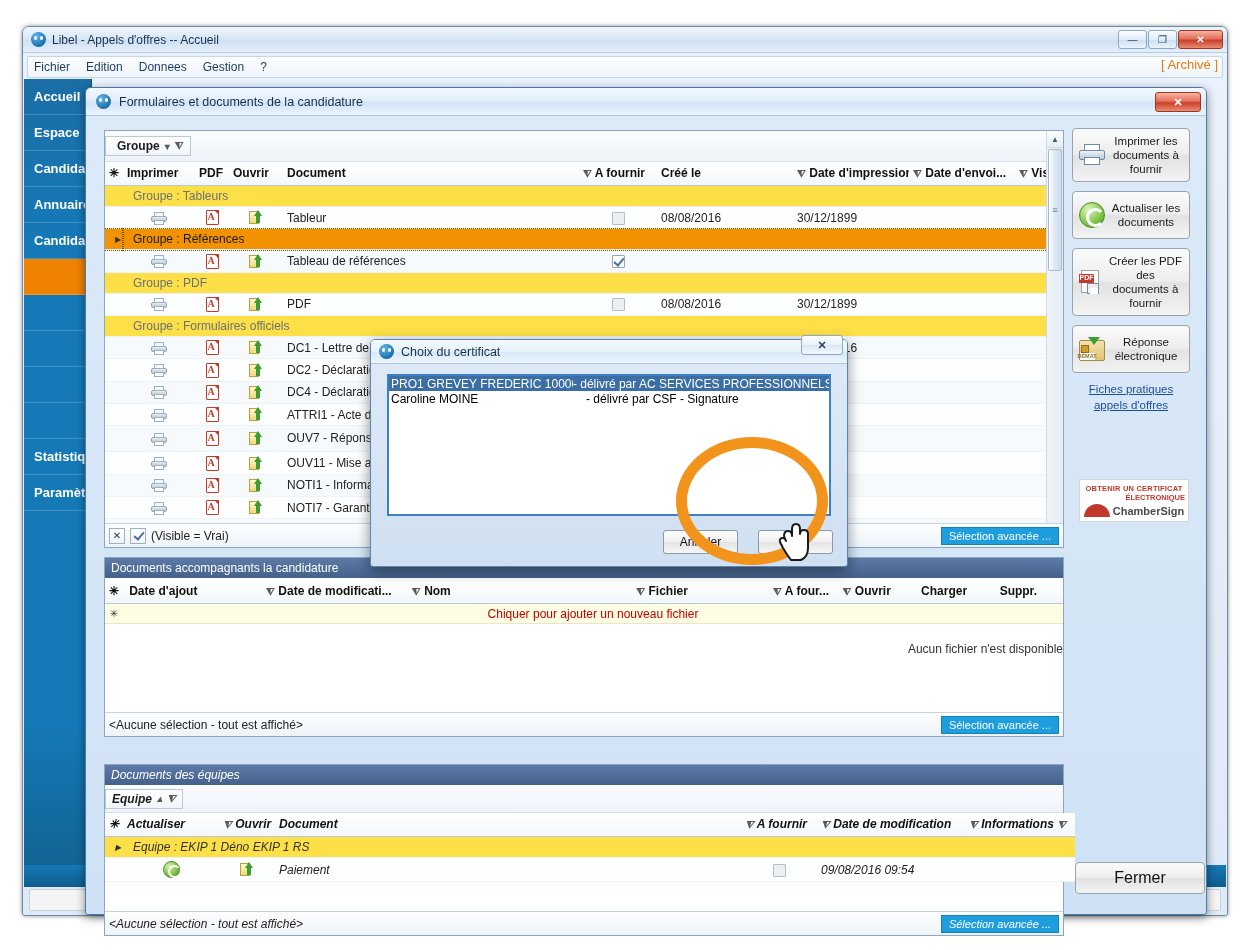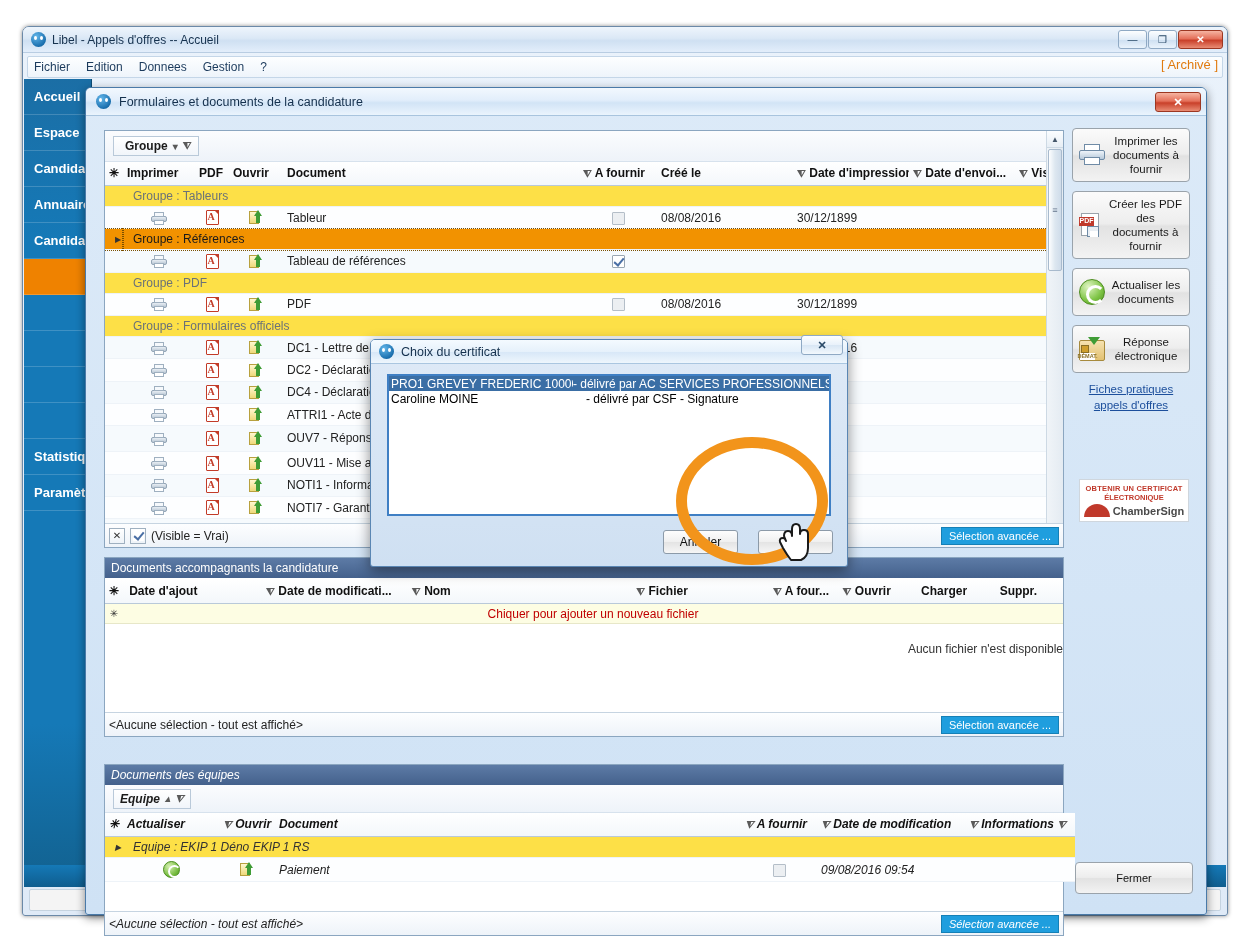--- a/index.html
+++ b/index.html
@@ -108,21 +108,21 @@
   }
   .app-icon::before{ left:3px; } .app-icon::after{ right:3px; }
 
   
   #grid1-panel{
     position:absolute; left:18px; top:14px; width:960px; height:418px;
     background:#ffffff; border:1px solid #8ba6c0;
   }
   .group-bar{
     height:31px; background:linear-gradient(to bottom,#fbfcfe,#eef3f9);
-    border-bottom:1px solid #d7e2ed; display:flex; align-items:center; padding-left:8px;
+    border-bottom:1px solid #d7e2ed; display:flex; align-items:center; 
   }
   .group-chip{
     border:1px solid #b9c9d9; background:linear-gradient(to bottom,#ffffff,#f1f5fa);
     padding:2px 6px; font-weight:bold; font-size:12px; color:#1b1b1b;
     display:flex; align-items:center; gap:5px;
   }
   .filt{ color:#5a5a5a; font-size:10px; }
 
   table.grid{ width:100%; border-collapse:collapse; table-layout:fixed; }
   table.grid th{
@@ -240,31 +240,31 @@
   .rail-btn .lbl{ flex:1; text-align:center; }
   .rail-link{
     width:118px; text-align:center; color:#1c4f9c; font-size:11.5px;
     text-decoration:underline; line-height:1.35; margin-top:2px;
   }
   .chamber{
     width:110px; margin:0 auto; margin-top:66px; background:#fff; border:1px solid #cfd6dd;
     padding:4px 3px; text-align:center;
   }
   .chamber .l1{ color:#c0392b; font-size:7.5px; font-weight:bold; letter-spacing:.2px; }
-  .chamber .l2{ color:#c0392b; font-size:7.5px; font-weight:bold; }
+  .chamber .l2{ color:#c0392b; font-size:7.5px; font-weight:bold;text-align:right; }
   .chamber .l3{ display:flex; align-items:center; justify-content:center; gap:3px; margin-top:2px; }
   .chamber .arc{
     width:26px;height:13px; border-radius:13px 13px 0 0; background:#c0392b;
   }
   .chamber .cs{ font-size:11px; color:#4a4a4a; font-weight:bold; }
   #fermer-btn{
-    position:absolute; bottom:10px; left:3px; width:118px; height:32px;
+    position:absolute; bottom:10px; left:3px; width:130px; height:32px;
     background:linear-gradient(to bottom,#fbfbfb 0%,#ededed 48%,#e2e2e2 52%,#f3f3f3 100%);
     border:1px solid #9aa3ab; border-radius:4px;
-    display:flex; align-items:center; justify-content:center; font-size:11px; color:#111;
+    display:flex; align-items:center; justify-content:center; font-size:16px; color:#111;
   }
 
   
   .big-print{ width:26px;height:22px;position:relative; flex:0 0 auto; }
   .big-print .t{ position:absolute;left:5px;top:0;width:16px;height:7px;background:#fff;border:1px solid #6f8ba6;}
   .big-print .b{ position:absolute;left:0;top:6px;width:26px;height:10px;border-radius:2px;
      background:linear-gradient(to bottom,#eef4fa,#b7c9da); border:1px solid #6f8ba6;}
   .big-print .o{ position:absolute;left:5px;top:13px;width:16px;height:8px;background:#fff;border:1px solid #6f8ba6;}
   .big-pdf{ width:25px;height:24px;position:relative; flex:0 0 auto; }
   .big-pdf .pg{ position:absolute;left:2px;top:0;width:18px;height:23px;background:#fff;border:1px solid #9aa3ab;}
@@ -708,31 +708,31 @@
         <div class="rail-btn">
           <span class="big-print">
             <span class="t"></span>
               <span class="b"></span>
               <span class="o"></span>
           </span>
           <span class="lbl">Imprimer les documents à fournir</span>
         </div>
 
         <div class="rail-btn">
+          <span class="big-refresh"></span>
+          <span class="lbl">Actualiser les documents</span>
+        </div>
+
+        <div class="rail-btn">
           <span class="big-pdf">
             <span class="pg"></span>
               <span class="tag">PDF</span>
               <span class="dsk"></span>
           </span>
           <span class="lbl">Créer les PDF des documents à fournir</span>
-        </div>
-
-        <div class="rail-btn">
-          <span class="big-refresh"></span>
-          <span class="lbl">Actualiser les documents</span>
         </div>
 
         <div class="rail-btn">
           <span class="big-lock">
             <span class="fold"></span>
               <span class="arrow"></span>
               <span class="pad"></span>
               <span class="dem">DÉMAT.</span>
           </span>
           <span class="lbl">Réponse électronique</span>

